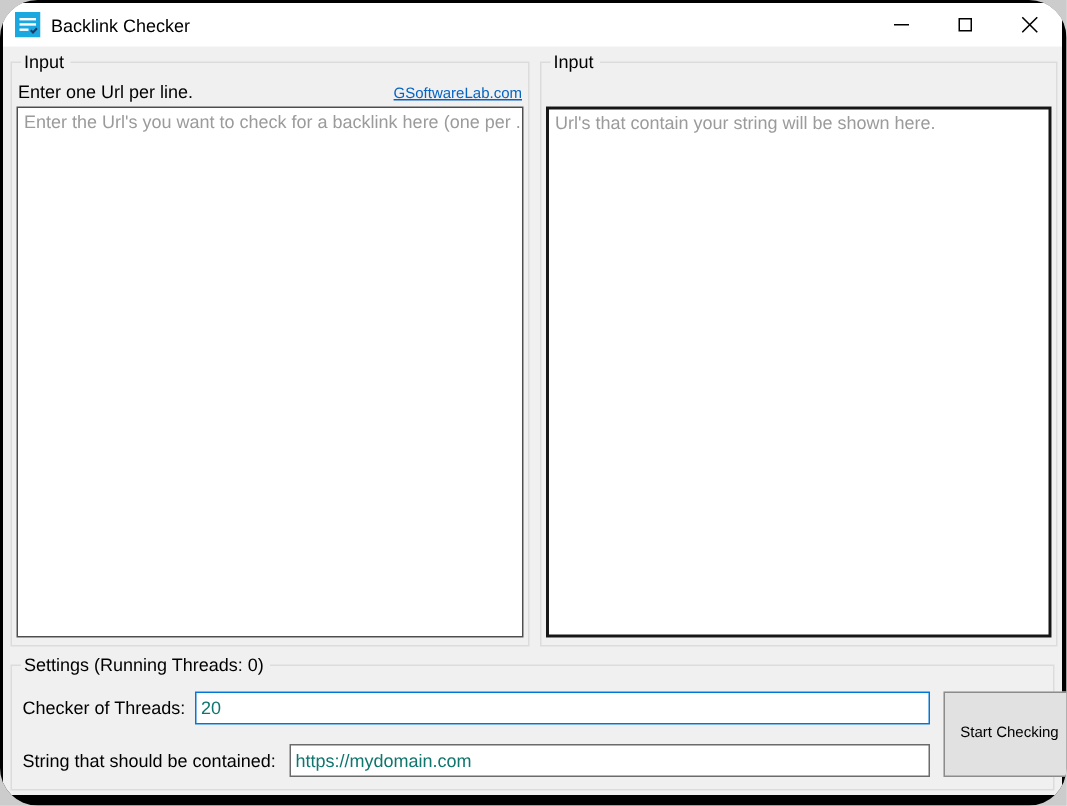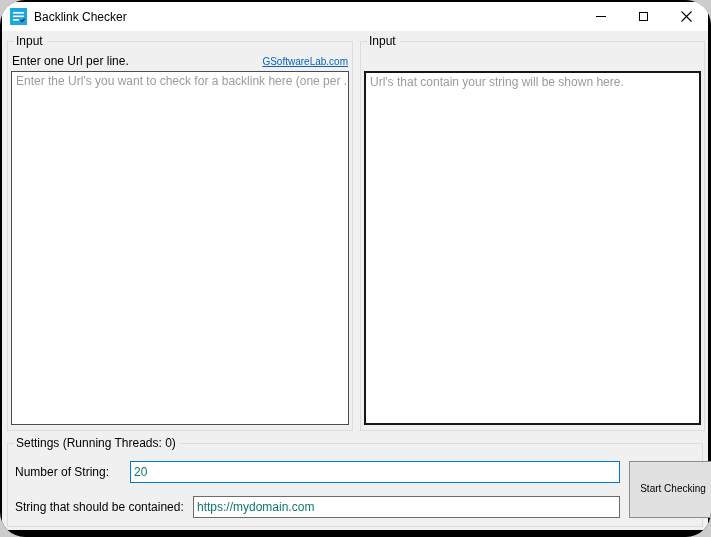--- a/index.html
+++ b/index.html
@@ -147,21 +147,21 @@
         <span class="group-label">Input</span>
         <div class="ta-wrap">
           <textarea class="urlbox" style=""></textarea>
           <span class="ph-overlay" style="left:6px; top:4px;">Url's that contain your string will be shown here.</span>
         </div>
       </div>
 
       <div class="groupbox" id="settings-group">
         <span class="group-label">Settings (Running Threads: 0)</span>
 
-        <span class="set-label" id="threads-label">Number of String:</span>
+        <span class="set-label" id="threads-label">Checker of Threads:</span>
         <input class="set-input" id="threads-input" type="text" value="20" style="">
 
         <span class="set-label" id="contained-label">String that should be contained:</span>
         <input class="set-input" id="contained-input" type="text" value="https://mydomain.com" style="">
 
         <button class="start-btn">Start Checking</button>
       </div>
 
     </div>
   </div>

